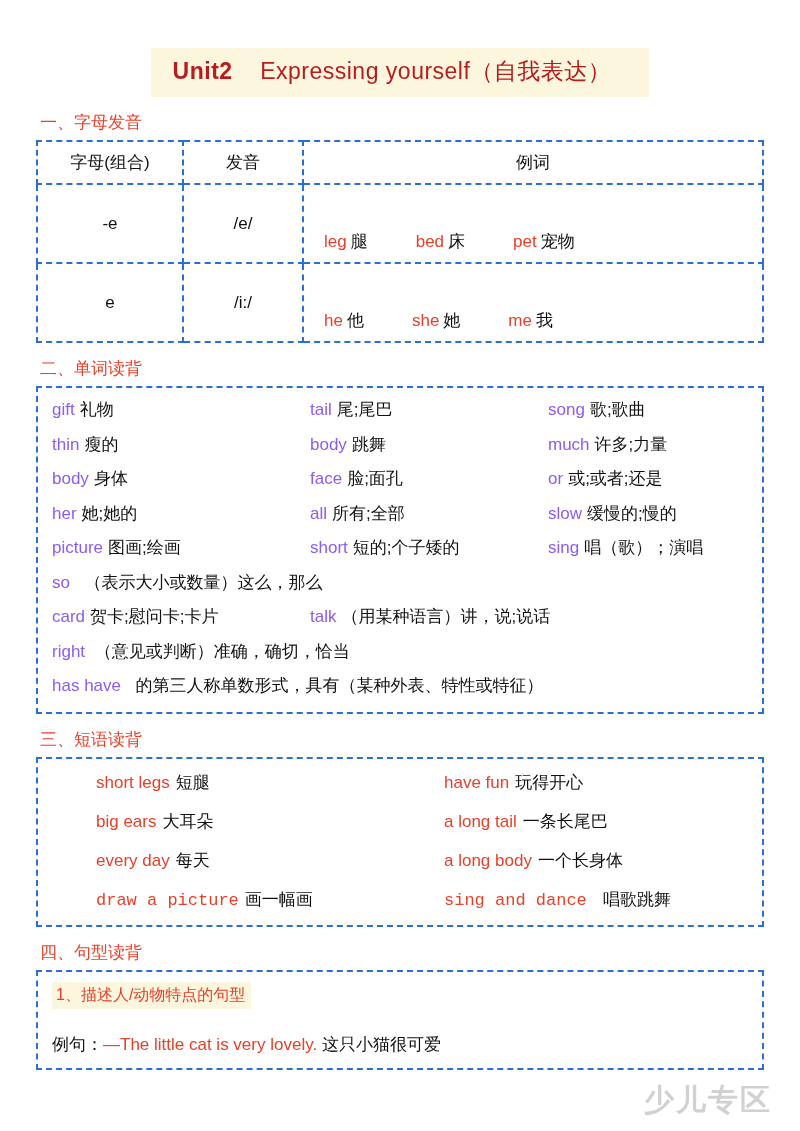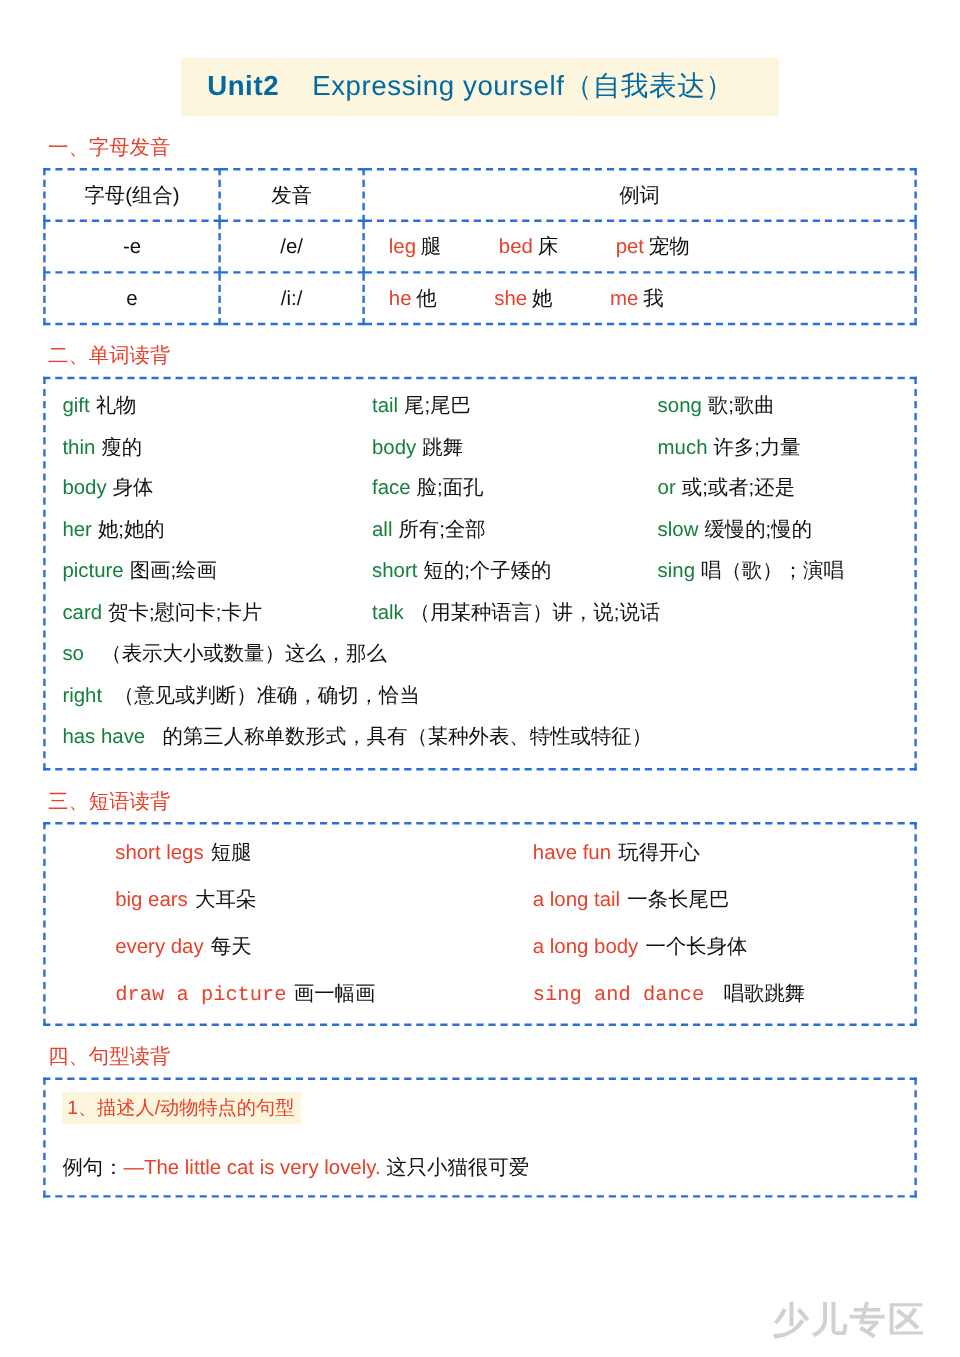--- a/index.html
+++ b/index.html
@@ -27,21 +27,21 @@
   .title-wrap {
     margin-top: 48px;
     display: flex;
     justify-content: center;
   }
   .title-box {
     background: #fbf6dd;
     padding: 8px 38px 10px 22px;
     font-size: 23px;
     letter-spacing: 0.5px;
-    color: #0369a1;
+    color: #b91c1c;
     white-space: nowrap;
   }
   .title-box .t-unit { font-weight: bold; }
 
   
   .sec-head {
     color: #e8402a;
     font-size: 17px;
     margin: 14px 0 6px 4px;
     font-weight: normal;
@@ -72,40 +72,40 @@
   .hdr { color: #111; }
   .eng { color: #e8402a; }
   .cn  { color: #111; }
   .ex-row {
     display: flex;
     justify-content: flex-start;
     padding-left: 14px;
     gap: 48px;
     font-size: 17px;
   }
-  .ex-item { white-space: nowrap; }
+  .ex-item { white-space: nowrap; margin-top: 36px; }
   .ex-item .eng { margin-right: 4px; }
 
   
   .words-box {
     padding: 12px 14px 14px 14px;
   }
   .wrow {
     display: flex;
     font-size: 17px;
     margin: 0 0 15px 0;
     line-height: 1.15;
   }
   .wrow:last-child { margin-bottom: 2px; }
   .wcell { white-space: nowrap; }
   .c1 { width: 258px; }
   .c2 { width: 238px; }
   .c3 { flex: 1; }
   .wide { width: auto; }
-  .wcell .eng { color: #15803d; margin-right: 5px; }
+  .wcell .eng { color: #8b5cf6; margin-right: 5px; }
   .wcell .cn { color: #111; }
 
   
   .phrases-box {
     padding: 12px 14px 12px 14px;
   }
   .prow {
     display: flex;
     font-size: 17px;
     margin-bottom: 16px;
@@ -236,25 +236,25 @@
       <span class="wcell c1"><span class="eng">her</span><span class="cn">她;她的</span></span>
       <span class="wcell c2"><span class="eng">all</span><span class="cn">所有;全部</span></span>
       <span class="wcell c3"><span class="eng">slow</span><span class="cn">缓慢的;慢的</span></span>
     </div>
     <div class="wrow">
       <span class="wcell c1"><span class="eng">picture</span><span class="cn">图画;绘画</span></span>
       <span class="wcell c2"><span class="eng">short</span><span class="cn">短的;个子矮的</span></span>
       <span class="wcell c3"><span class="eng">sing</span><span class="cn">唱（歌）；演唱</span></span>
     </div>
     <div class="wrow">
+      <span class="wcell wide"><span class="eng">so</span>&nbsp;&nbsp;<span class="cn">（表示大小或数量）这么，那么</span></span>
+    </div>
+    <div class="wrow">
       <span class="wcell c1"><span class="eng">card</span><span class="cn">贺卡;慰问卡;卡片</span></span>
       <span class="wcell wide"><span class="eng">talk</span><span class="cn">（用某种语言）讲，说;说话</span></span>
-    </div>
-    <div class="wrow">
-      <span class="wcell wide"><span class="eng">so</span>&nbsp;&nbsp;<span class="cn">（表示大小或数量）这么，那么</span></span>
     </div>
     <div class="wrow">
       <span class="wcell wide"><span class="eng">right</span>&nbsp;<span class="cn">（意见或判断）准确，确切，恰当</span></span>
     </div>
     <div class="wrow">
       <span class="wcell wide"><span class="eng">has have</span>&nbsp;&nbsp;<span class="cn">的第三人称单数形式，具有（某种外表、特性或特征）</span></span>
     </div>
   </div>
 
   <div class="sec-head">三、短语读背</div>

